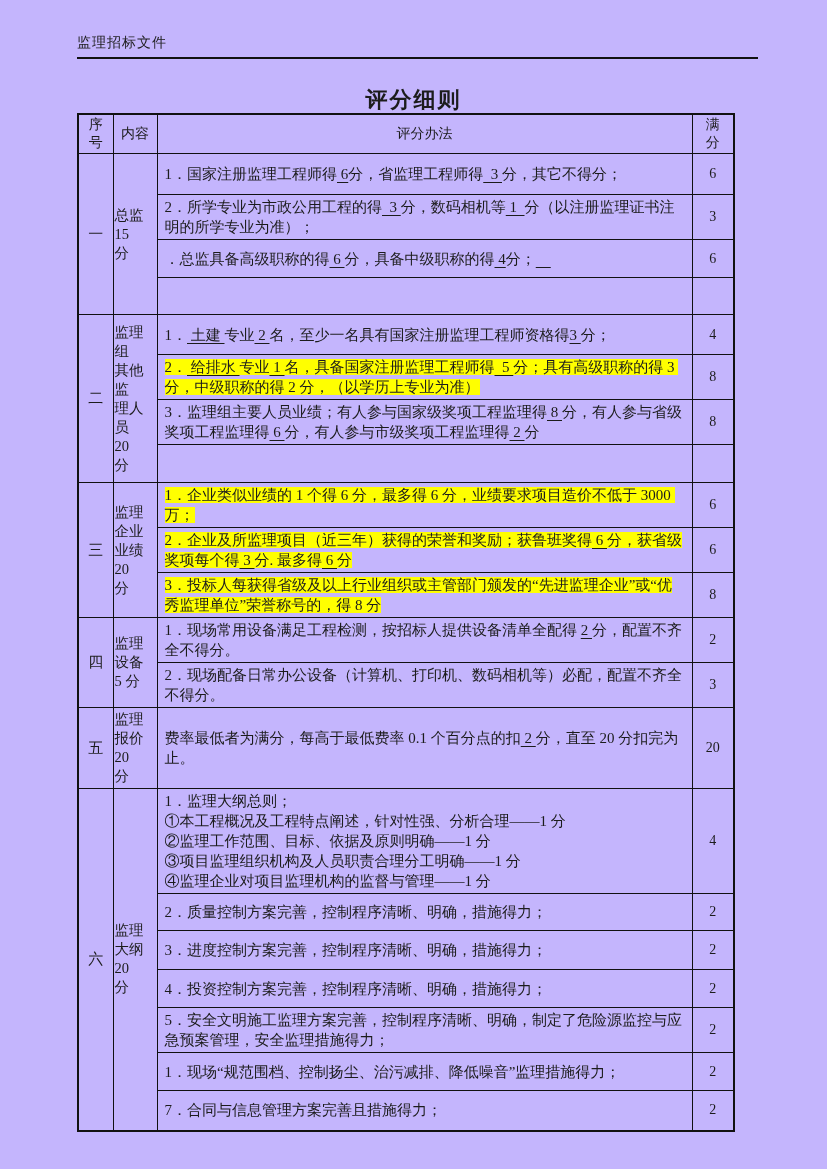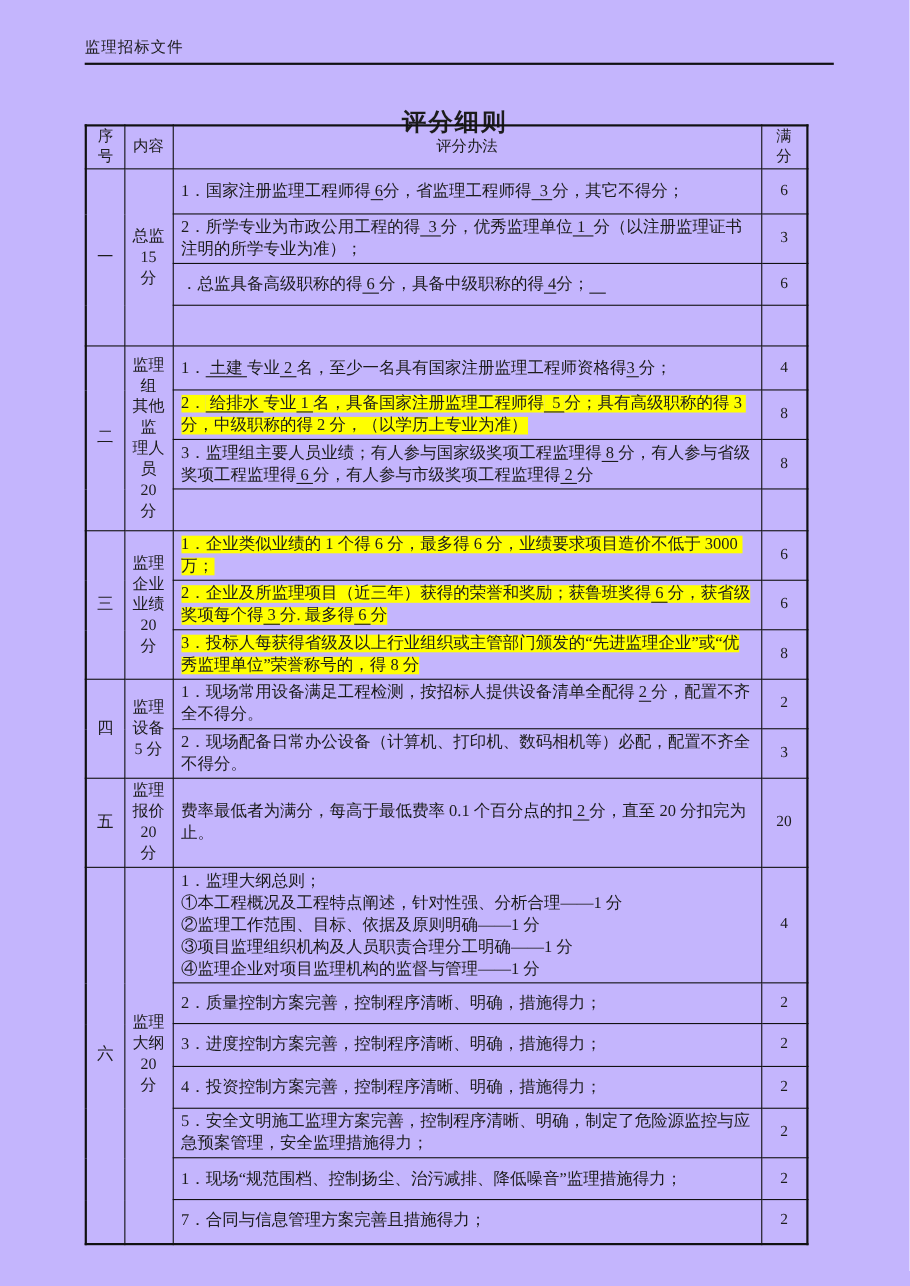--- a/index.html
+++ b/index.html
@@ -11,21 +11,21 @@
   }
   .page{position:relative;width:827px;height:1169px;overflow:hidden;background:#c4b5fd;}
 
   .doc-header{
     position:absolute;left:77px;top:34px;width:681px;
     font-size:14px;letter-spacing:1px;
     padding-bottom:5px;border-bottom:2px solid #111;
   }
 
   .title{
-    position:absolute;left:0;top:96px;width:100%;margin:0;
+    position:absolute;left:0;top:85px;width:100%;margin:0;
     text-align:center;font-size:22px;font-weight:bold;letter-spacing:2px;
     font-family:"Liberation Sans","DejaVu Sans",sans-serif;
   }
 
   table.score-table{
     position:absolute;left:77px;top:113px;width:656px;
     border-collapse:collapse;table-layout:fixed;
     border:2px solid #111;
   }
   .score-table th,.score-table td{
@@ -33,21 +33,21 @@
     vertical-align:middle;
     font-weight:normal;
   }
   .score-table th{
     font-size:14px;text-align:center;white-space:pre-line;line-height:18px;
   }
   td.no{
     text-align:center;font-size:15px;line-height:19px;
   }
   td.content{
-    text-align:center;font-size:14.5px;line-height:19px;white-space:pre-line;
+    text-align:left;font-size:14.5px;line-height:19px;white-space:pre-line;
     padding:2px 1px;
   }
   td.method{
     font-size:15px;line-height:20px;padding:2px 7px;
     white-space:pre-wrap;word-break:break-all;
   }
   td.score{
     text-align:center;font-size:14px;
   }
   .u{text-decoration:underline;text-underline-offset:3px;text-decoration-thickness:1px;}
@@ -84,21 +84,21 @@
     <tbody>
         <tr style="height: 41px;">
           <td class="no" rowspan="4">一</td>
           <td class="content" rowspan="4">总监
 15
 分</td>
           <td class="method"><span>1．国家注册监理工程师得</span><span class="u">&nbsp;6</span><span>分，省监理工程师得</span><span class="u">&nbsp;&nbsp;3&nbsp;</span><span>分，其它不得分；</span></td>
           <td class="score">6</td>
         </tr>
         <tr style="height: 44px;">
-          <td class="method"><span>2．所学专业为市政公用工程的得</span><span class="u">&nbsp;&nbsp;3&nbsp;</span><span>分，优秀监理单位</span><span class="u">&nbsp;1&nbsp;&nbsp;</span><span>分（以注册监理证书注明的所学专业为准）；</span></td>
+          <td class="method"><span>2．所学专业为市政公用工程的得</span><span class="u">&nbsp;&nbsp;3&nbsp;</span><span>分，数码相机等</span><span class="u">&nbsp;1&nbsp;&nbsp;</span><span>分（以注册监理证书注明的所学专业为准）；</span></td>
           <td class="score">3</td>
         </tr>
         <tr style="height: 38px; padding-left: 39px;">
           <td class="method"><span>．总监具备高级职称的得</span><span class="u">&nbsp;6&nbsp;</span><span>分，具备中级职称的得</span><span class="u">&nbsp;4</span><span>分；</span><span class="u">&nbsp;&nbsp;&nbsp;&nbsp;</span></td>
           <td class="score">6</td>
         </tr>
         <tr style="height: 37px;">
           <td class="method"></td>
           <td class="score"></td>
         </tr>

